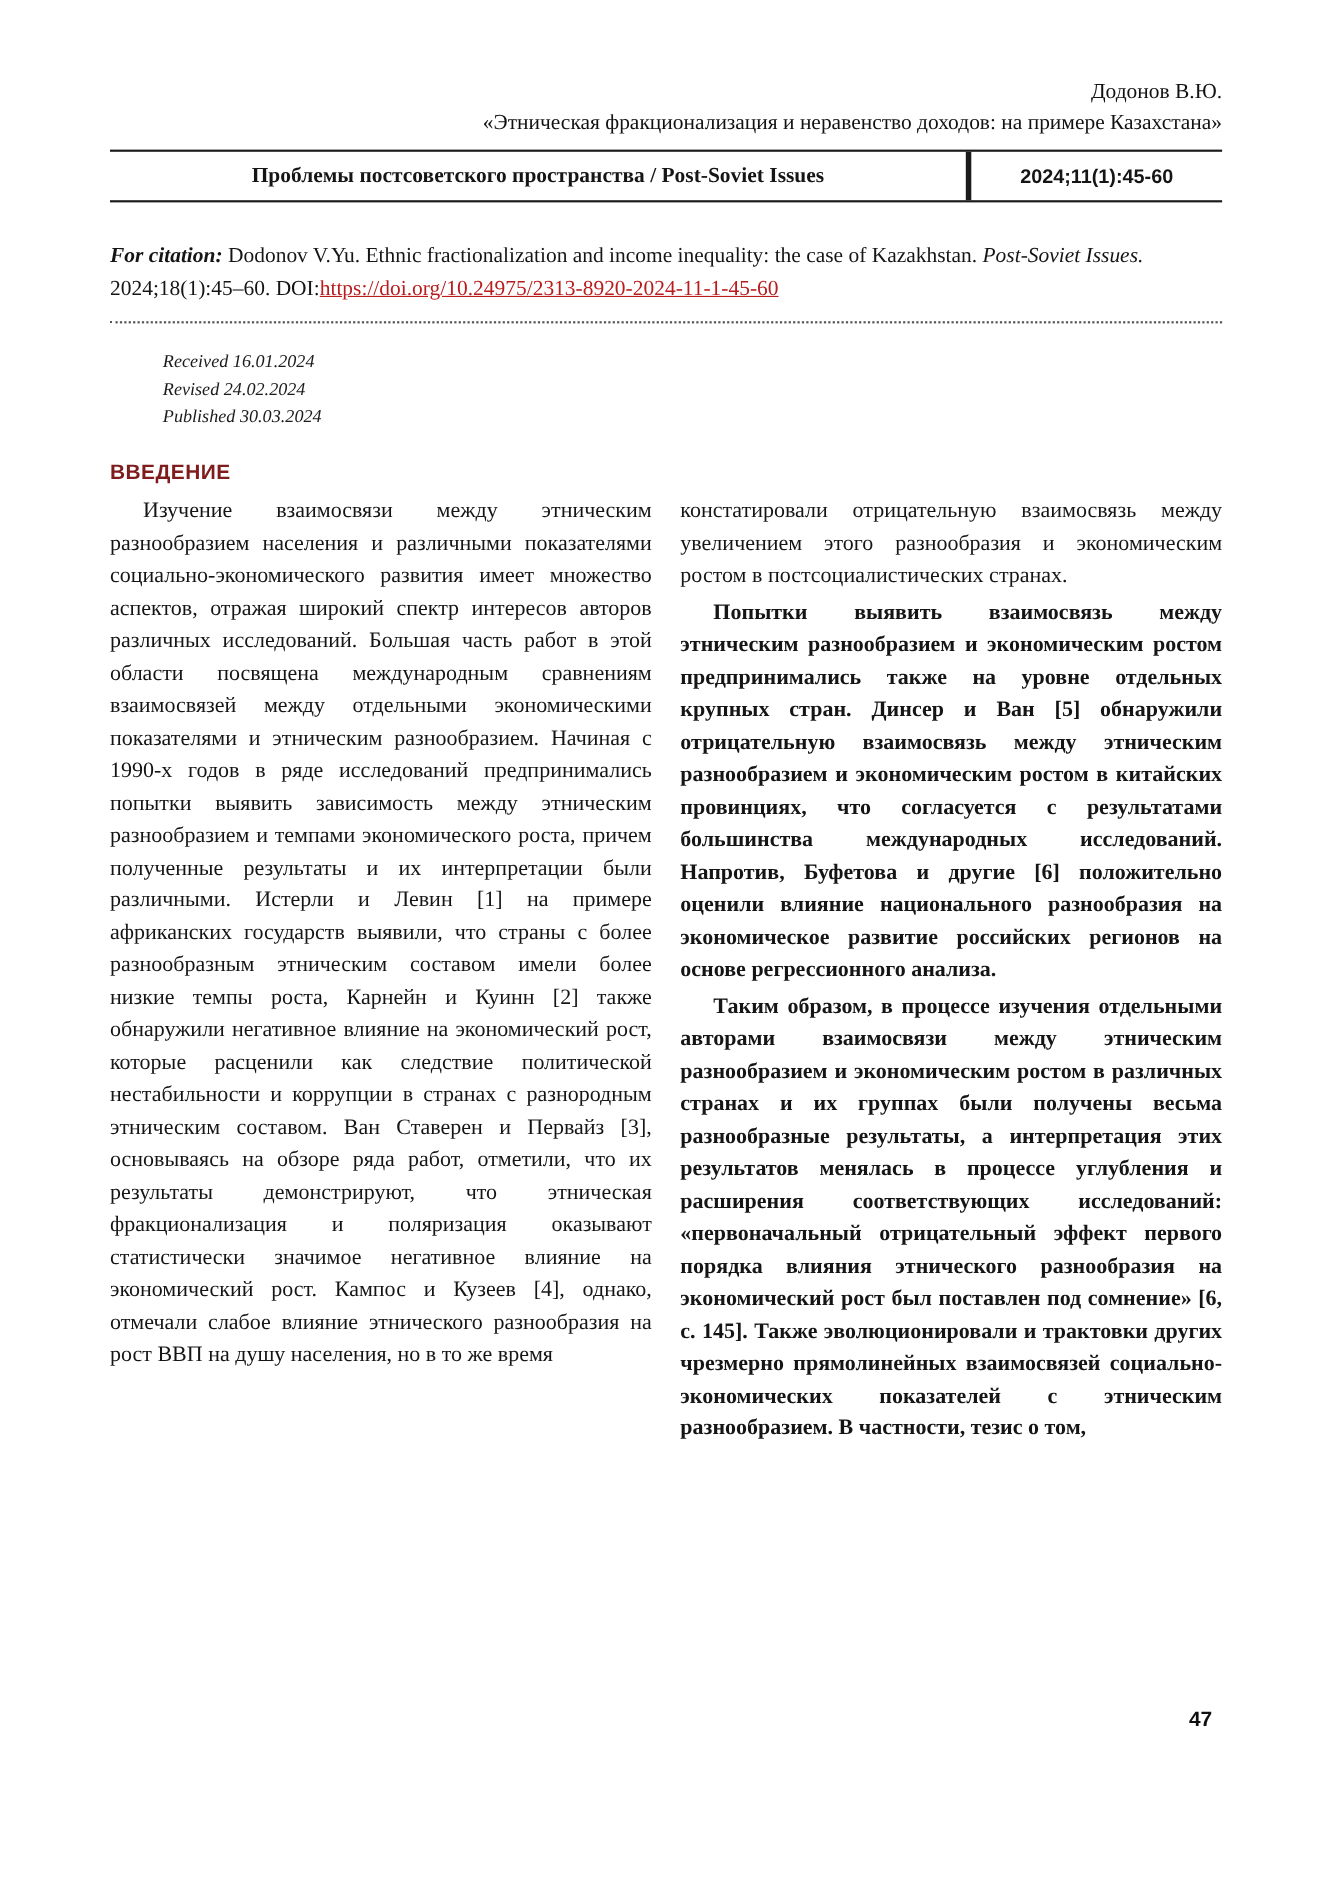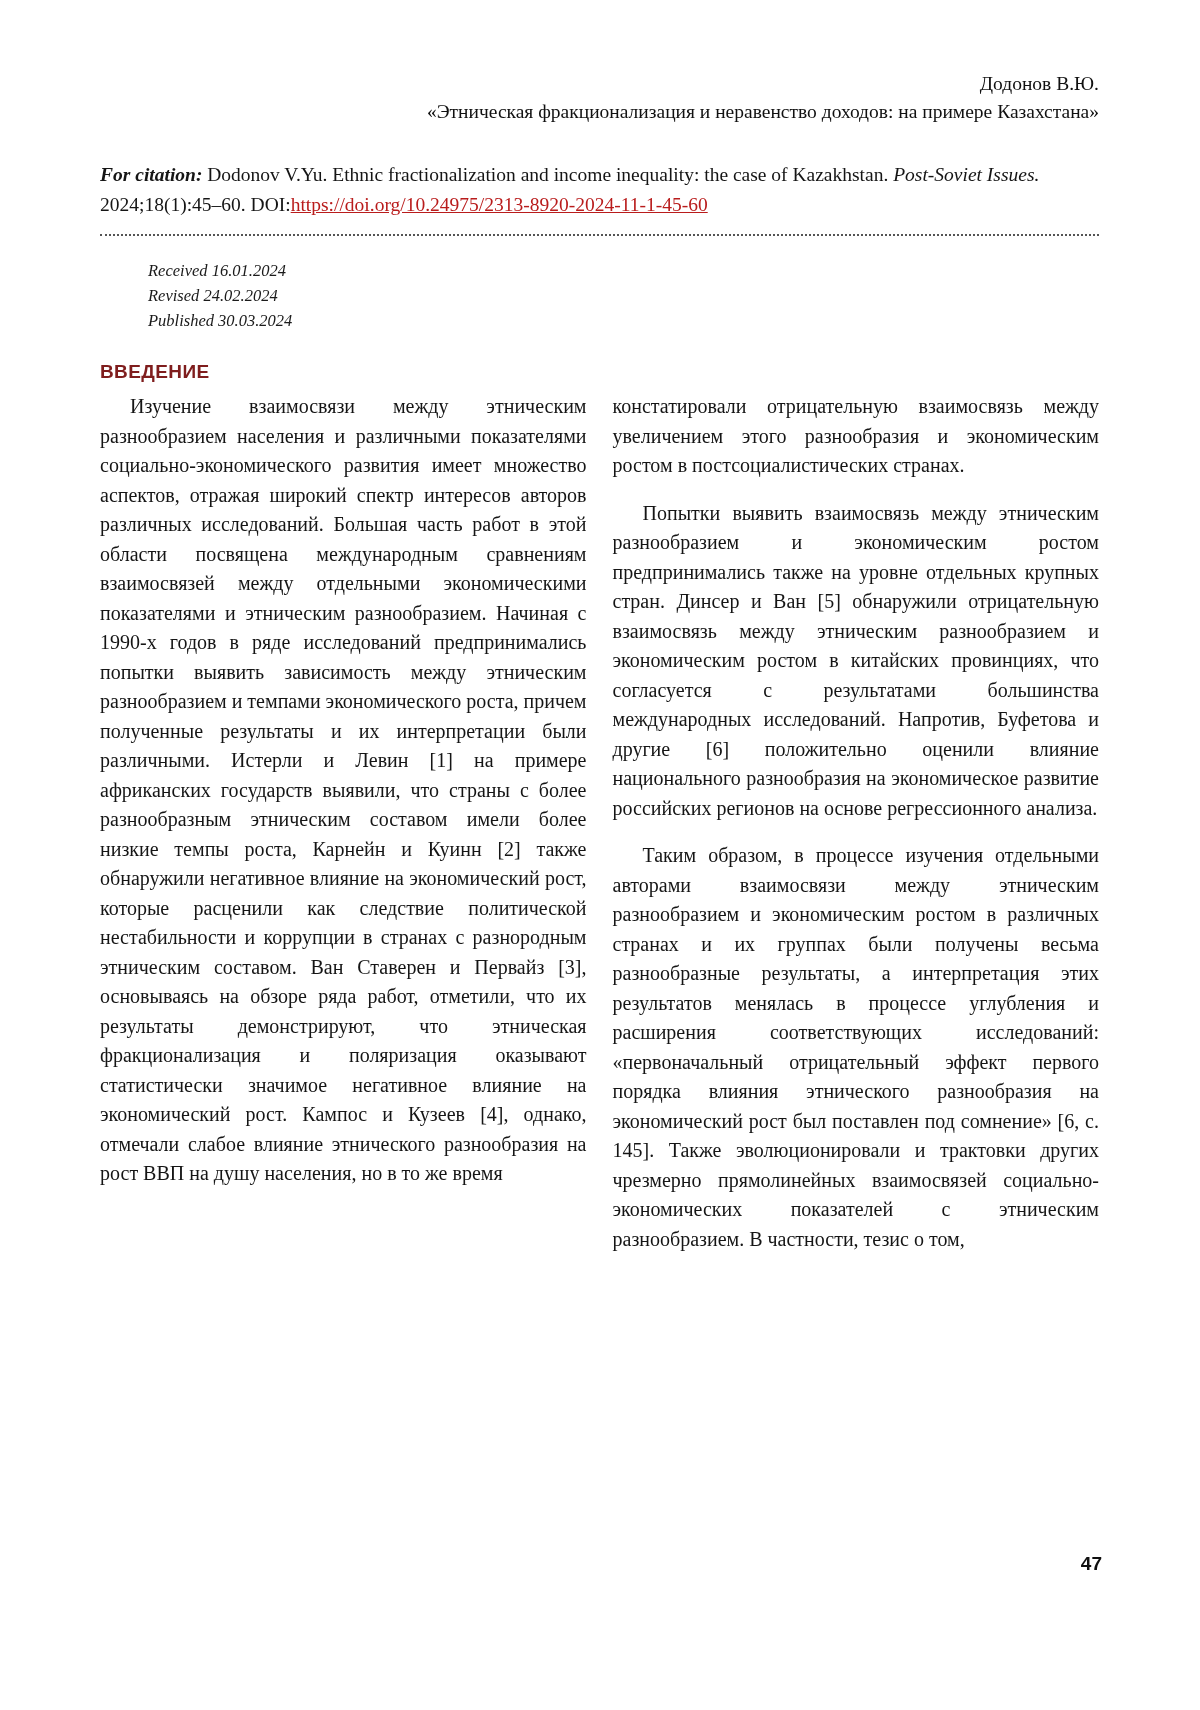--- a/index.html
+++ b/index.html
@@ -3,21 +3,21 @@
 <meta charset="utf-8">
 <style>
   * { box-sizing: border-box; }
   html, body { margin: 0; padding: 0; background: #ffffff; }
   .page {
     width: 1200px; height: 1710px; position: relative; margin: 0 auto;
     background: #ffffff; color: #151515;
     font-family: "Liberation Serif", "DejaVu Serif", serif;
     overflow: hidden;
   }
-  .content { position: absolute; left: 100px; right: 101px; top: 0; }
+  .content { position: absolute; left: 100px; right: 89px; top: 0; }
 
   .running-head { margin-top: 70px; text-align: right; font-size: 19.5px; line-height: 28px; color: #111; }
 
   .journal-bar {
     margin-top: 10px;
     border-top: 2px solid #1c1c1c;
     border-bottom: 2px solid #1c1c1c;
     display: flex; align-items: stretch;
     font-weight: bold;
   }
@@ -46,38 +46,43 @@
     font-size: 19px; font-weight: bold; letter-spacing: 0.4px; color: #7f1d1d;
   }
 
   .columns { display: flex; gap: 26px; margin-top: 9px; }
   .col { flex: 1; min-width: 0; }
   .para {
     margin: 0; font-size: 20px; line-height: 29.5px;
     text-align: justify; hyphens: auto; -webkit-hyphens: auto;
   }
   .para.indent { text-indent: 30px; }
-  .col .para + .para { margin-top: 18px; }
+  .col .para + .para { margin-top: 4px; font-weight: bold; }
 
   .page-number {
     position: absolute; right: 98px; bottom: 135px;
     font-family: "Liberation Sans", sans-serif; font-weight: bold; font-size: 19px; color: #0f0f0f;
   }
 </style>
 </head>
 <body>
 
 <div class="page">
   <div class="content">
 
     <div class="running-head">
       <div>Додонов В.Ю.</div>
       <div>«Этническая фракционализация и неравенство доходов: на примере Казахстана»</div>
     </div>
 
+    <div class="journal-bar">
+      <div class="jb-left">Проблемы постсоветского пространства / Post-Soviet Issues</div>
+      <div class="jb-divider"></div>
+      <div class="jb-right">2024;11(1):45-60</div>
+    </div>
 
     <p class="citation"><span class="cite-label">For citation:</span><span> Dodonov V.Yu. Ethnic fractionalization and income inequality: the case of Kazakhstan. </span><span class="cite-journal">Post-Soviet Issues.</span><span> 2024;18(1):45–60. DOI:</span><a class="doi-link" href="#" style="color: #b91c1c;">https://doi.org/10.24975/2313-8920-2024-11-1-45-60</a></p>
 
     <div class="dotted-rule"></div>
 
     <div class="dates">
       <div>Received 16.01.2024</div>
       <div>Revised 24.02.2024</div>
       <div>Published 30.03.2024</div>
     </div>

